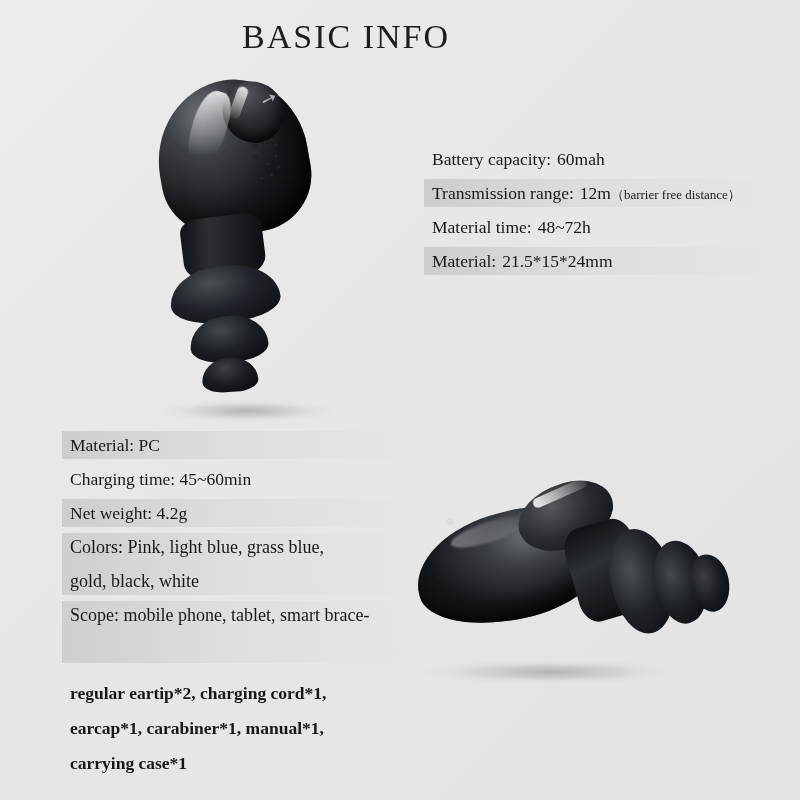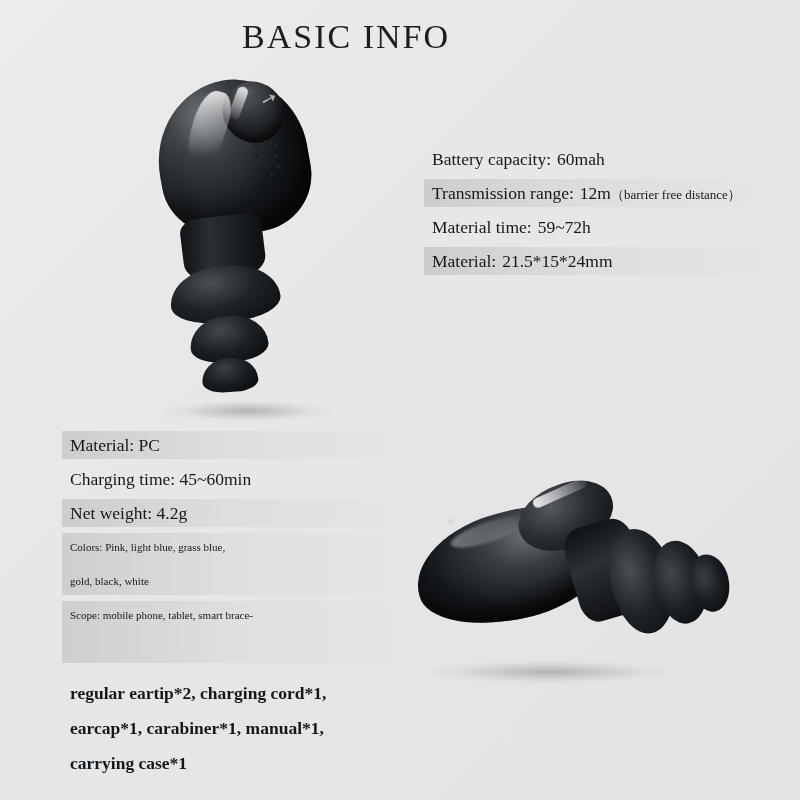--- a/index.html
+++ b/index.html
@@ -78,21 +78,21 @@
     position: relative;
     z-index: 1;
   }
   .lbl { font-weight: normal; }
   .val { margin-left: 6px; }
   .paren { font-size: 13px; }
 
   
   .row2 {
     position: relative;
-    font-size: 11px;
+    font-size: 18px;
     color: #15181a;
     padding-left: 8px;
     line-height: 34px;
   }
   .row2.band::before {
     content: "";
     position: absolute;
     left: 0;
     top: 3px;
     height: 62px;
@@ -379,21 +379,21 @@
   </div>
 
   <div class="spec-top">
     <div class="row">
       <span class="lbl">Battery capacity:</span><span class="val">60mah</span>
     </div>
     <div class="row band">
       <span class="lbl">Transmission range:</span><span class="val">12m</span><span class="paren">（barrier free distance）</span>
     </div>
     <div class="row">
-      <span class="lbl">Material time:</span><span class="val">59~72h</span>
+      <span class="lbl">Material time:</span><span class="val">48~72h</span>
     </div>
     <div class="row band">
       <span class="lbl">Material:</span><span class="val">21.5*15*24mm</span>
     </div>
   </div>
 
   <div class="spec-bottom">
     <div class="row band">
       <span>Material: PC</span>
     </div>

